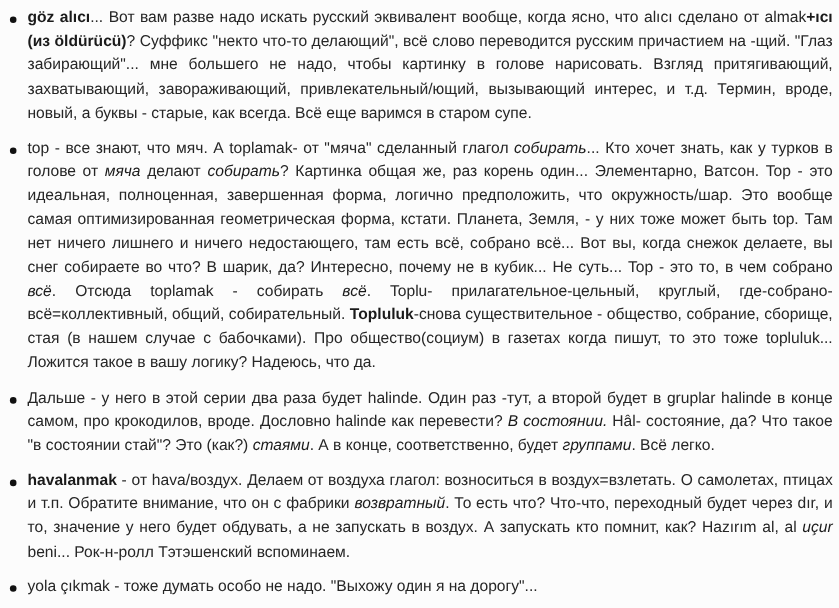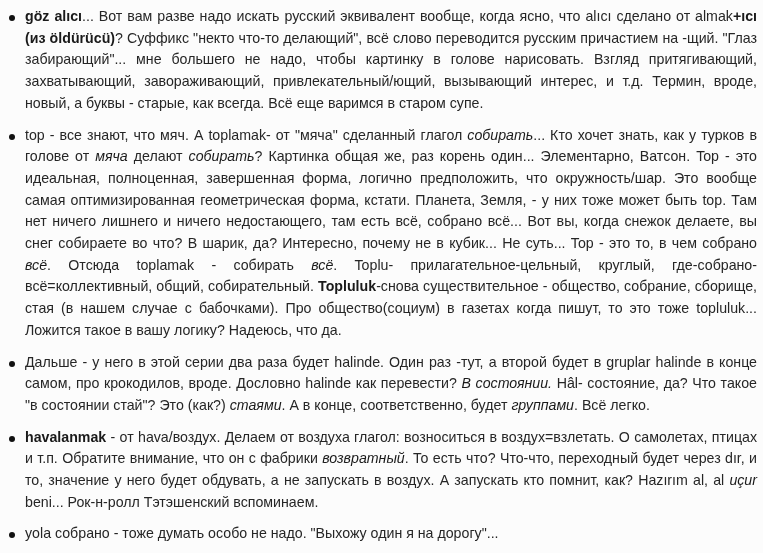--- a/index.html
+++ b/index.html
@@ -43,15 +43,15 @@
   i.bi { font-weight: normal; font-style: italic; color: #1a1a1a; }
 </style>
 </head>
 <body>
 
 <ul class="notes">
   <li><span class="bullet"></span><span class="content"><b>göz alıcı</b><span>... Вот вам разве надо искать русский эквивалент вообще, когда ясно, что alıcı сделано от almak</span><b>+ıcı (из öldürücü)</b><span>? Суффикс "некто что-то делающий", всё слово переводится русским причастием на -щий. "Глаз забирающий"... мне большего не надо, чтобы картинку в голове нарисовать. Взгляд притягивающий, захватывающий, завораживающий, привлекательный/ющий, вызывающий интерес, и т.д. Термин, вроде, новый, а буквы - старые, как всегда. Всё еще варимся в старом супе.</span></span></li>
   <li><span class="bullet"></span><span class="content"><span>top - все знают, что мяч. А toplamak- от "мяча" сделанный глагол </span><i class="bi">собирать</i><span>... Кто хочет знать, как у турков в голове от </span><i class="bi">мяча</i><span> делают </span><i class="bi">собирать</i><span>? Картинка общая же, раз корень один... Элементарно, Ватсон.  Top - это идеальная, полноценная, завершенная форма, логично предположить, что окружность/шар. Это вообще самая оптимизированная геометрическая форма, кстати. Планета, Земля, - у них тоже может быть top. Там нет ничего лишнего и ничего недостающего, там есть всё, собрано всё... Вот вы, когда снежок делаете, вы снег собираете во что? В шарик, да? Интересно, почему не в кубик... Не суть... Top - это то, в чем собрано </span><i class="bi">всё</i><span>. Отсюда toplamak - собирать </span><i class="bi">всё</i><span>. Toplu- прилагательное-цельный, круглый, где-собрано-всё=коллективный, общий, собирательный. </span><b>Topluluk</b><span>-снова существительное - общество, собрание, сборище, стая (в нашем случае с бабочками). Про общество(социум) в газетах когда пишут, то это тоже topluluk...  Ложится такое в вашу логику? Надеюсь, что да.</span></span></li>
   <li><span class="bullet"></span><span class="content"><span>Дальше -  у него в этой серии два раза будет halinde. Один раз -тут, а второй будет в gruplar halinde в конце самом, про крокодилов, вроде. Дословно halinde как перевести? </span><i class="bi">В состоянии.</i><span> Hâl- состояние, да? Что такое "в состоянии стай"? Это (как?) </span><i class="bi">стаями</i><span>. А в конце, соответственно, будет </span><i class="bi">группами</i><span>. Всё легко.</span></span></li>
   <li><span class="bullet"></span><span class="content"><b>havalanmak</b><span> - от hava/воздух. Делаем от воздуха глагол: возноситься в воздух=взлетать. О самолетах, птицах и т.п. Обратите внимание, что он с фабрики </span><i class="bi">возвратный</i><span>. То есть что? Что-что, переходный будет через dır, и то, значение у него будет обдувать, а не запускать в воздух. А запускать кто помнит, как? Hazırım al, al </span><i class="bi">uçur</i><span> beni... Рок-н-ролл Тэтэшенский вспоминаем.</span></span></li>
-  <li><span class="bullet"></span><span class="content"><span>yola собрано - тоже думать особо не надо. "Выхожу один я на дорогу"...</span></span></li>
+  <li><span class="bullet"></span><span class="content"><span>yola çıkmak - тоже думать особо не надо. "Выхожу один я на дорогу"...</span></span></li>
 
 </ul>
 
 </body></html>

